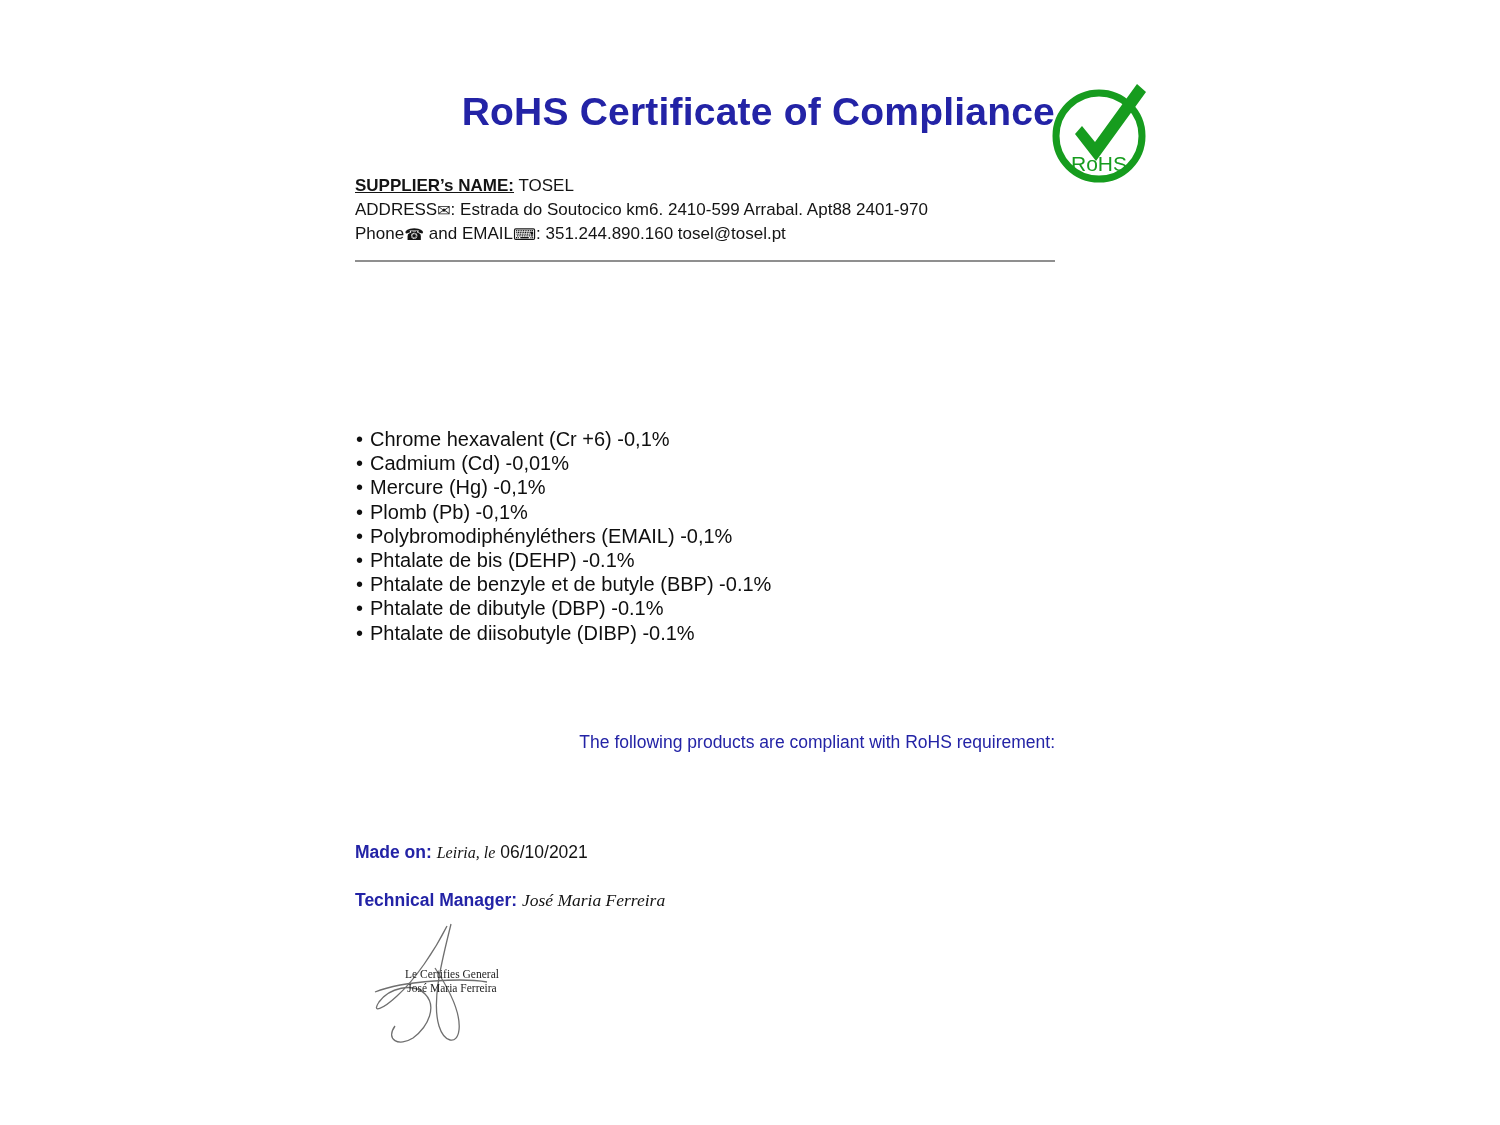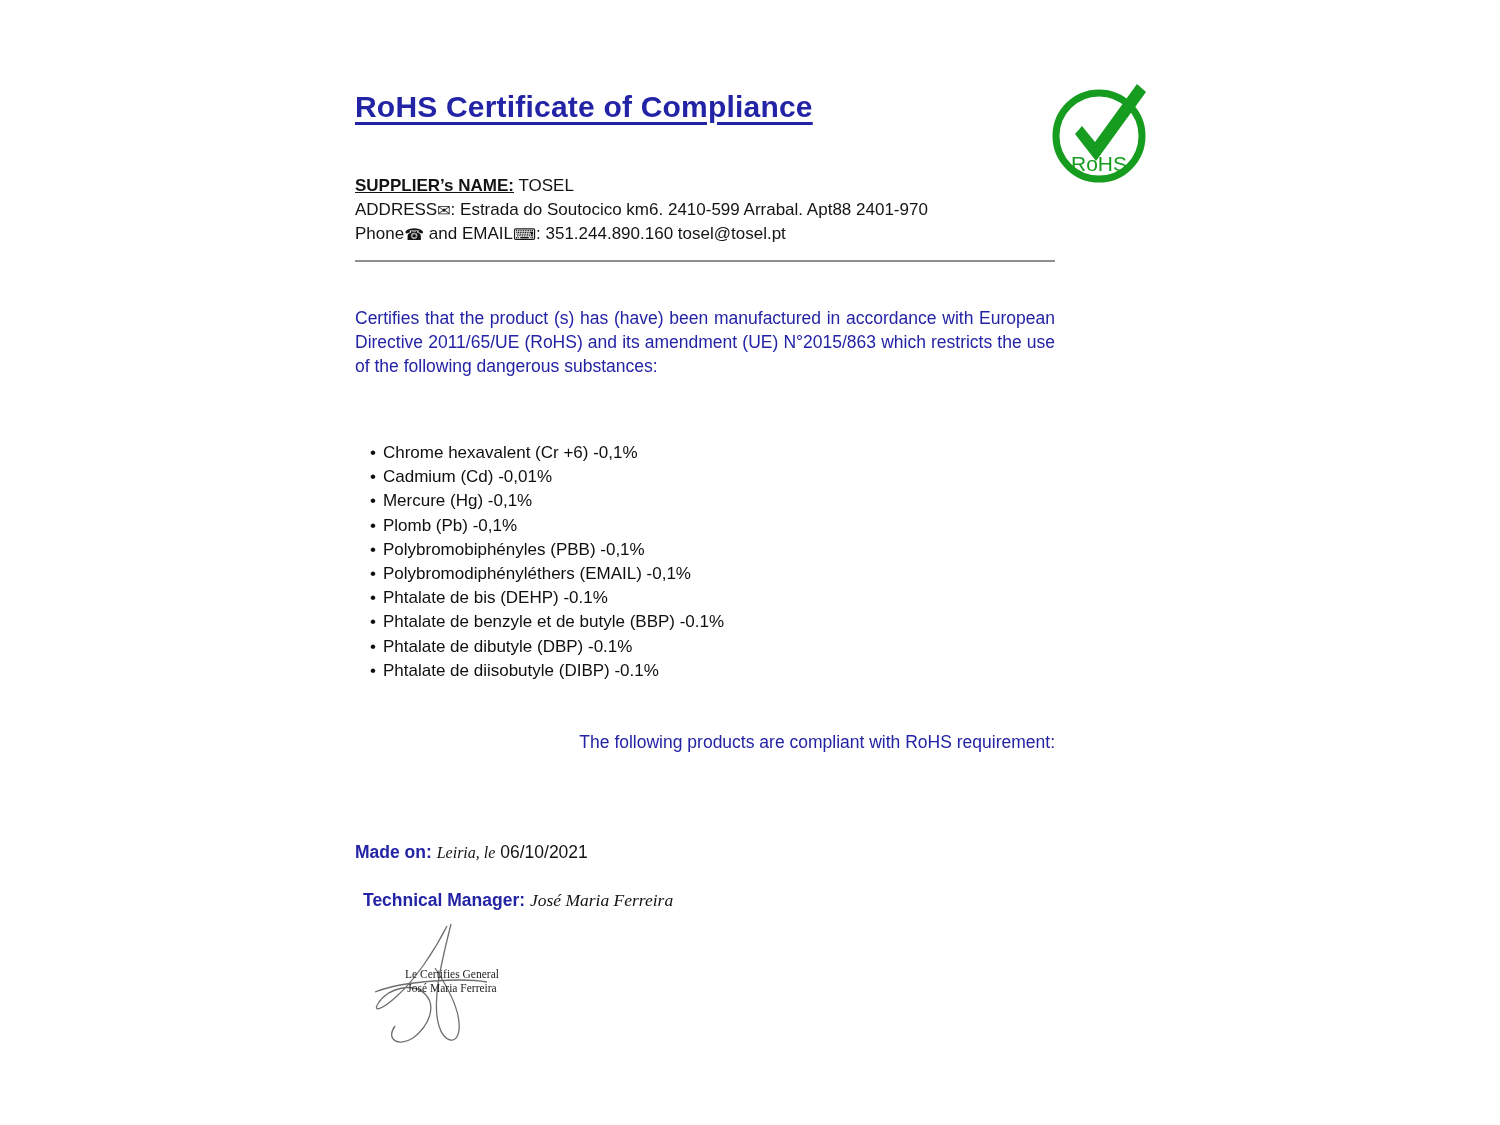--- a/index.html
+++ b/index.html
@@ -10,53 +10,53 @@
   }
   *{box-sizing:border-box;}
   html,body{margin:0;padding:0;}
   body{
     width:1500px;height:1125px;background:#ffffff;overflow:hidden;position:relative;
     font-family:"Liberation Sans", sans-serif;color:var(--ink);
   }
   .content{position:absolute;left:355px;top:0;width:700px;height:1125px;}
 
   .doc-title{
-    position:absolute;top:90px;left:0;width:700px;margin:0;text-align:left;
-    font-size:30px;font-weight:700;color:var(--blue);text-decoration:underline;
+    position:absolute;top:90px;left:0;width:700px;margin:0;text-align:right;
+    font-size:39px;font-weight:700;color:var(--blue);
     text-underline-offset:5px;letter-spacing:.2px;
   }
 
   .logo{position:absolute;left:1051px;top:80px;width:102px;height:106px;}
 
   .supplier{position:absolute;top:174px;left:0;width:700px;font-size:17px;line-height:24px;color:var(--ink);}
   .supplier .bold-ul{font-weight:700;text-decoration:underline;}
   .glyph{font-size:16px;position:relative;top:1px;}
 
   .rule{position:absolute;top:260px;left:0;width:700px;height:0;border-top:2px solid var(--gray);}
 
   .cert{
     position:absolute;top:306px;left:0;width:700px;margin:0;
     font-size:17.5px;line-height:24px;color:var(--blue);text-align:justify;
   }
 
-  .substances{position:absolute;top:427px;left:1px;margin:14px;padding:0;list-style:none;
-    font-size:17px;line-height:24.2px;color:#0f0f0f;}
+  .substances{position:absolute;top:427px;left:1px;margin:0;padding:0;list-style:none;
+    font-size:20px;line-height:24.2px;color:#0f0f0f;}
   .substances .item::before{content:"\2022";margin-right:7px;}
 
   .compliance{position:absolute;top:732px;left:0;width:700px;margin:0;
     font-size:17.5px;color:var(--blue);text-align:right;}
   .article{position:absolute;top:774px;left:0;width:700px;margin:0;
     font-size:17.5px;color:var(--blue);}
 
   .madeon{position:absolute;top:842px;left:0;width:700px;font-size:17.5px;color:var(--ink);}
   .madeon .lbl{font-weight:700;color:var(--blue);}
   .madeon .place{font-style:italic;font-family:"Liberation Serif", serif;font-size:16px;}
 
   .manager{position:absolute;top:890px;left:0;width:700px;font-size:17.5px;color:var(--ink);}
-  .manager .lbl{font-weight:700;color:var(--blue);margin-left:8px;}
+  .manager .lbl{font-weight:700;color:var(--blue);}
   .manager .name{font-style:italic;font-family:"Liberation Serif", serif;font-size:17.5px;}
 
   .signature{position:absolute;top:922px;left:0;width:220px;height:135px;}
   .signature svg{position:absolute;left:0;top:0;}
   .sig-caption{
     position:absolute;left:32px;top:46px;width:130px;text-align:center;
     font-family:"Liberation Serif", serif;font-size:11.5px;line-height:13.5px;color:#1c1c1c;
   }
 </style>
 </head>
@@ -76,28 +76,26 @@
         <span>ADDRESS</span><span class="glyph">✉</span><span>: Estrada do Soutocico km6. 2410-599 Arrabal. Apt88 2401-970</span>
       </div>
       <div>
         <span>Phone</span><span class="glyph">☎</span>
         <span>and EMAIL</span><span class="glyph">⌨</span><span>: 351.244.890.160 tosel@tosel.pt</span>
       </div>
     </div>
 
     <div class="rule"></div>
 
-    <p class="cert">Certifies that the product (s) has (have) been manufactured in accordance with European Directive 2011/65/UE (RoHS) and its amendment (UE) N°2015/863 which restricts the use of the following dangerous substances:</p>
 
     <ul class="substances">
         <li class="item">Chrome hexavalent (Cr +6) -0,1%</li>
         <li class="item">Cadmium (Cd) -0,01%</li>
         <li class="item">Mercure (Hg) -0,1%</li>
         <li class="item">Plomb (Pb) -0,1%</li>
-        <li class="item">Polybromobiphényles (PBB) -0,1%</li>
         <li class="item">Polybromodiphényléthers (EMAIL) -0,1%</li>
         <li class="item">Phtalate de bis (DEHP) -0.1%</li>
         <li class="item">Phtalate de benzyle et de butyle (BBP) -0.1%</li>
         <li class="item">Phtalate de dibutyle (DBP) -0.1%</li>
         <li class="item">Phtalate de diisobutyle (DIBP) -0.1%</li>
       </ul>
 
     <p class="compliance">The following products are compliant with RoHS requirement:</p>
 
     <div class="madeon">

